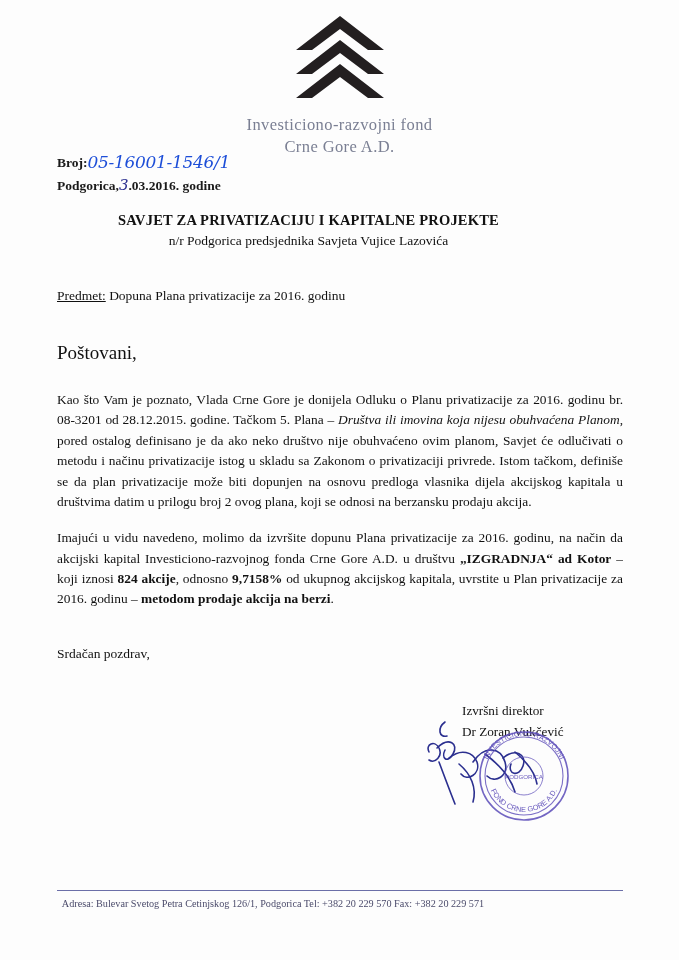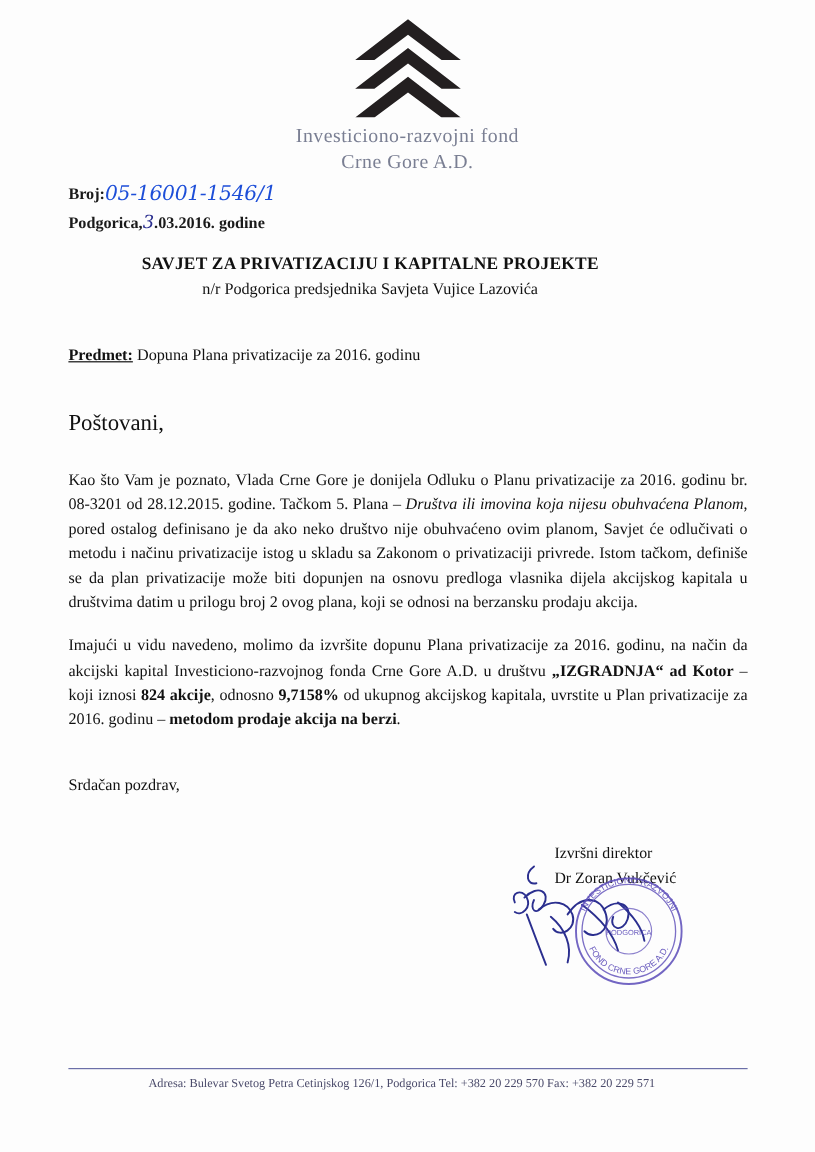--- a/index.html
+++ b/index.html
@@ -31,21 +31,21 @@
     width: 679px;
     text-align: center;
   }
   .logo {
     margin: 0 auto;
     width: 120px;
     height: 84px;
     position: relative;
   }
   .org-name {
-    margin-top: 4px;
+    margin-top: 16px;
     font-family: "Liberation Serif", serif;
     font-size: 16.5px;
     color: #7a7f93;
     letter-spacing: 0.4px;
     line-height: 1.35;
   }
 
   
   .refblock {
     position: absolute;
@@ -96,21 +96,21 @@
   }
 
   
   .subject {
     position: absolute;
     left: 57px;
     top: 288px;
     font-size: 13.5px;
   }
   .subject .lbl {
-    font-weight: bold;
+    font-weight: normal;
     text-decoration: underline;
     text-align: right;
   }
 
   
   .salutation {
     position: absolute;
     left: 57px;
     top: 342px;
     font-size: 19px;
@@ -187,21 +187,21 @@
     left: 57px;
     top: 890px;
     width: 566px;
     border-top: 1px solid #6b6fa8;
   }
   .footer {
     position: absolute;
     left: 0;
     top: 896px;
     width: 546px;
-    text-align: right;
+    text-align: center;
     font-size: 10.2px;
     color: #4a4a6a;
     line-height: 1.55;
   }
   .footer a, .footer .link {
     color: #2b3fc0;
     text-decoration: underline;
   }
 </style>
 </head>

